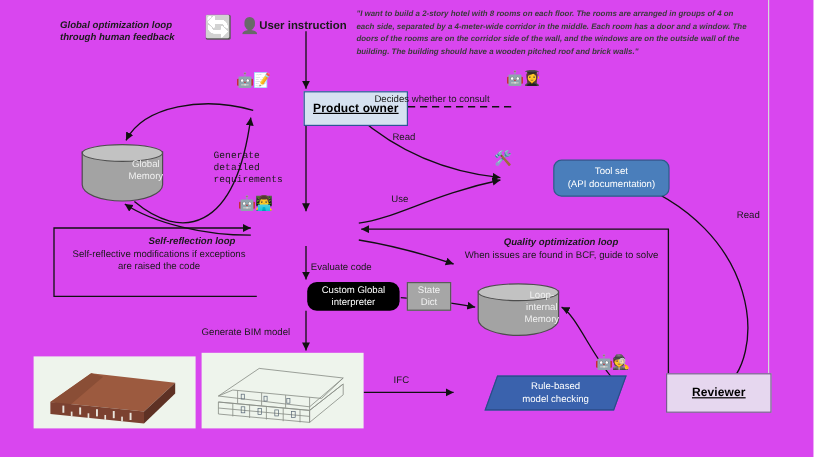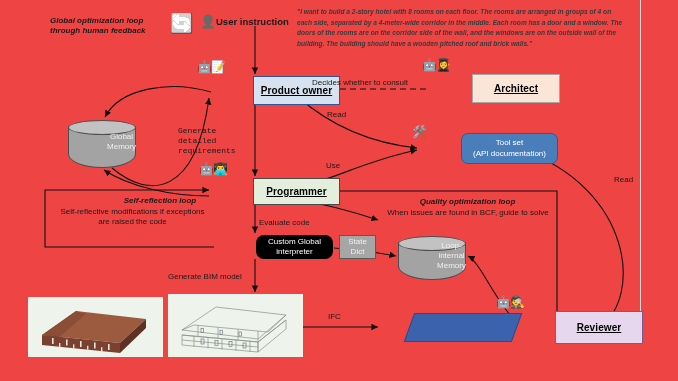--- a/index.html
+++ b/index.html
@@ -1,17 +1,17 @@
 <!DOCTYPE html>
 <html><head>
 <meta charset="utf-8">
 <style>
   html,body{margin:0;padding:0;background:#ffffff;}
   body{width:678px;height:381px;overflow:hidden;font-family:"Liberation Sans",sans-serif;}
-  #root{position:relative;width:678px;height:381px;background:#ef4444;}
+  #root{position:relative;width:678px;height:381px;background:#d946ef;}
   svg#wires{position:absolute;left:0;top:0;width:678px;height:381px;pointer-events:none;}
   .node{position:absolute;box-sizing:border-box;display:flex;align-items:center;justify-content:center;text-align:center;margin-left:42px;}
   .boxlbl{font-weight:bold;text-decoration:underline;color:#000;font-size:10px;letter-spacing:.1px;}
   .lbl{position:absolute;font-size:8px;color:#1a1a1a;line-height:1.25;}
   .lbl.it{font-style:italic;font-weight:bold;}
   .ico{position:absolute;font-size:12px;line-height:1;letter-spacing:-1px;}
 
   
   .po{left:211px;top:76px;width:87px;height:29px;background:#d6e2f0;border:1px solid #2f5597;}
   .arch{left:430px;top:74px;width:88px;height:29px;background:#fbe5d6;border:1px solid #a6a6a6;}
@@ -111,23 +111,20 @@
   <div class="ico" style="left:197px;top:61px;">
     <span>🤖</span><span>📝</span>
   </div>
   <div class="node po">
     <span class="boxlbl">Product owner</span>
   </div>
 
   <div class="ico" style="left:422px;top:59px;">
     <span>🤖</span><span>👩‍🎓</span>
   </div>
-  <div class="node arch">
-    <span class="boxlbl">Architect</span>
-  </div>
   <div class="lbl" style="left:312px;top:78px;">Decides whether to consult</div>
 
   <div class="ico" style="left:412px;top:126px;">🛠️</div>
   <div class="node tool">
     <div class="t">
       <span>Tool set</span><br>
       <span>(API documentation)</span>
     </div>
   </div>
   <div class="lbl" style="left:327px;top:110px;">Read</div>
@@ -143,23 +140,20 @@
     </div>
   </div>
 
   <div class="lbl" style="left:178px;top:126px;width:72px;text-align:left;font-family:Liberation Mono, monospace;">
     <span>Generate detailed</span><br>
     <span>requirements</span>
   </div>
 
   <div class="ico" style="left:199px;top:163px;">
     <span>🤖</span><span>👨‍💻</span>
-  </div>
-  <div class="node prog">
-    <span class="boxlbl">Programmer</span>
   </div>
 
   <div class="lbl it" style="left:90px;top:196px;width:140px;text-align:center;">Self-reflection loop</div>
   <div class="lbl it" style="left:390px;top:197px;width:155px;text-align:center;">Quality optimization loop</div>
 
   <div class="lbl" style="left:55px;top:207px;width:155px;text-align:center;">
     <span>Self-reflective modifications if exceptions</span><br>
     <span>are raised the code</span>
   </div>
   <div class="lbl" style="left:378px;top:208px;width:180px;text-align:center;">When issues are found in BCF, guide to solve</div>
@@ -240,20 +234,24 @@
         <rect x="71" y="38" width="2.6" height="4"></rect>
       </g>
     </svg>
   </div>
 
   <div class="lbl" style="left:328px;top:312px;">IFC</div>
   <div class="lbl" style="left:482px;top:312px;">BCF</div>
 
   <div class="node rbm">
     <div class="par"></div>
+    <div class="t">
+      <span>Rule-based</span><br>
+      <span>model checking</span>
+    </div>
   </div>
 
   <div class="ico" style="left:496px;top:296px;">
     <span>🤖</span><span>🕵️</span>
   </div>
   <div class="node rev">
     <span class="boxlbl">Reviewer</span>
   </div>
 
 </div>

